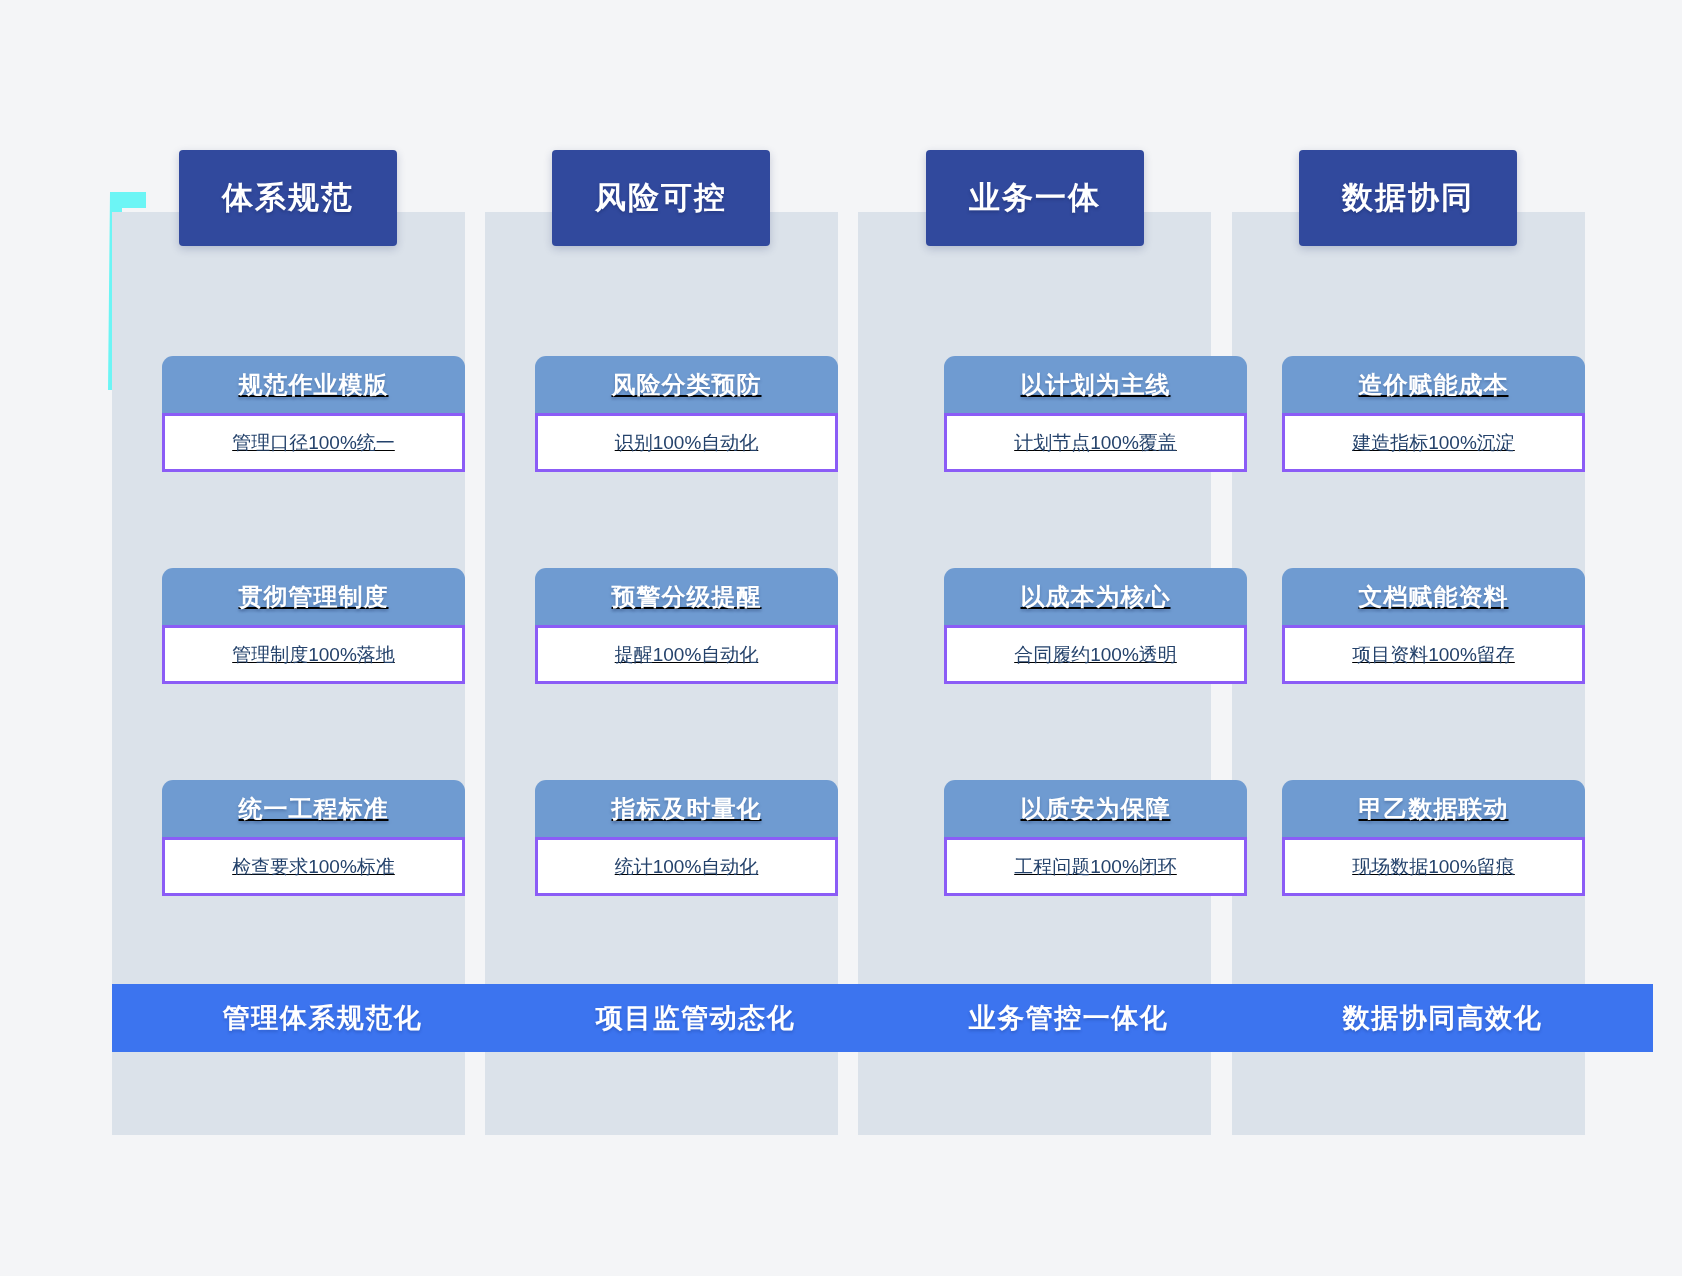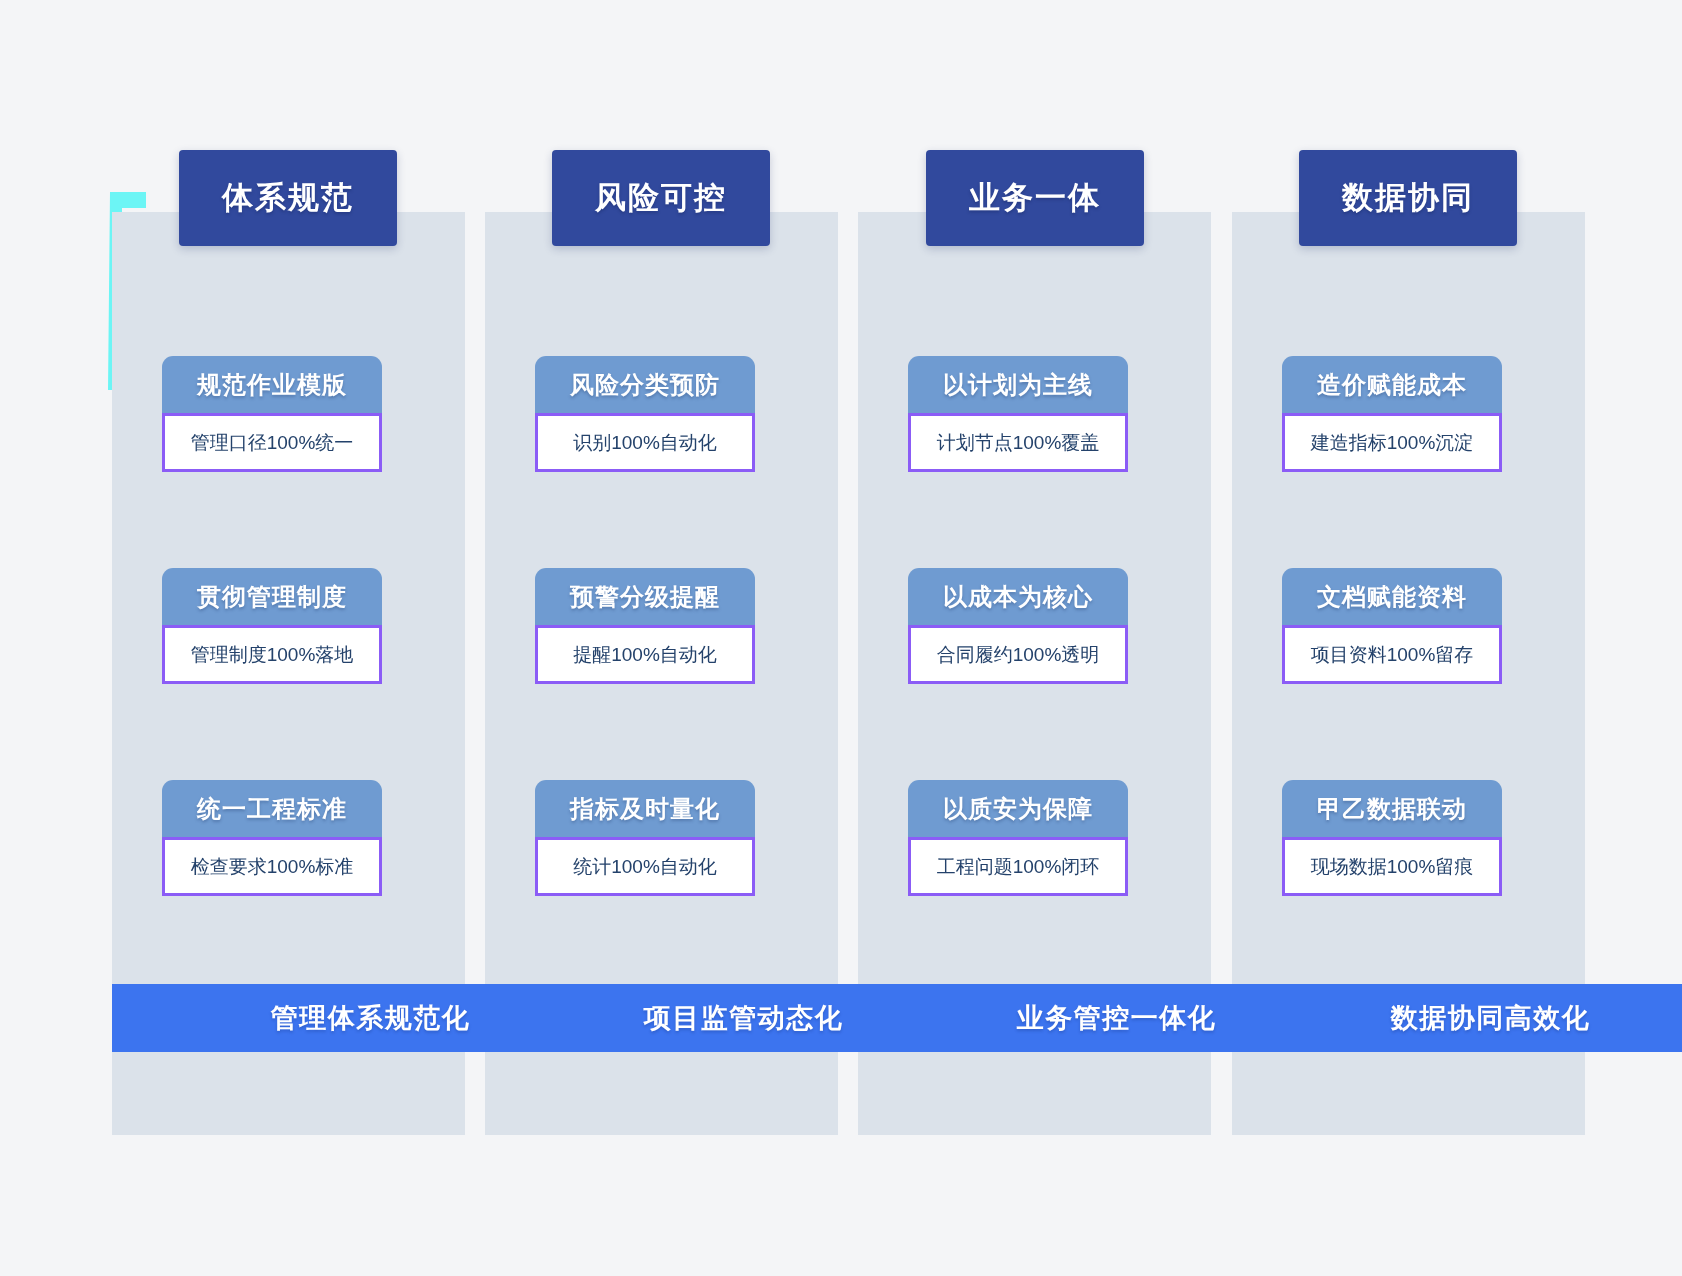--- a/index.html
+++ b/index.html
@@ -72,21 +72,22 @@
     text-shadow: 0 2px 3px rgba(20, 35, 90, 0.35);
   }
   .hdr-1 { left: 179px; }
   .hdr-2 { left: 552px; }
   .hdr-3 { left: 926px; }
   .hdr-4 { left: 1299px; }
 
   
   .card {
     position: absolute;
-    width: 220px;
+    width: 303px;
+    text-decoration: underline;
   }
   .card-head {
     height: 57px;
     background: #6f9bd1;
     border-top-left-radius: 11px;
     border-top-right-radius: 11px;
     display: flex;
     align-items: center;
     justify-content: center;
   }
@@ -107,39 +108,38 @@
     justify-content: center;
   }
   .card-body span {
     color: #24426b;
     font-size: 19px;
   }
 
   
   .cx-1 { left: 162px; }
   .cx-2 { left: 535px; }
-  .cx-3 { left: 872px; padding-left: 36px; }
+  .cx-3 { left: 908px; padding-left: 36px; }
   .cx-4 { left: 1282px; }
 
   
   .cy-1 { top: 356px; }
   .cy-2 { top: 568px; }
   .cy-3 { top: 780px; }
 
   
   .banner {
     position: absolute;
     top: 984px;
     width: 421px;
     height: 68px;
     background: #3c74ef;
     display: flex;
     align-items: center;
     justify-content: center;
-    padding-left: 48px;
   }
   .banner span {
     color: #ffffff;
     font-size: 27px;
     font-weight: bold;
     letter-spacing: 1.5px;
     text-shadow: 0 2px 3px rgba(20, 50, 130, 0.3);
   }
   .bn-1 { left: 112px; }
   .bn-2 { left: 485px; }

